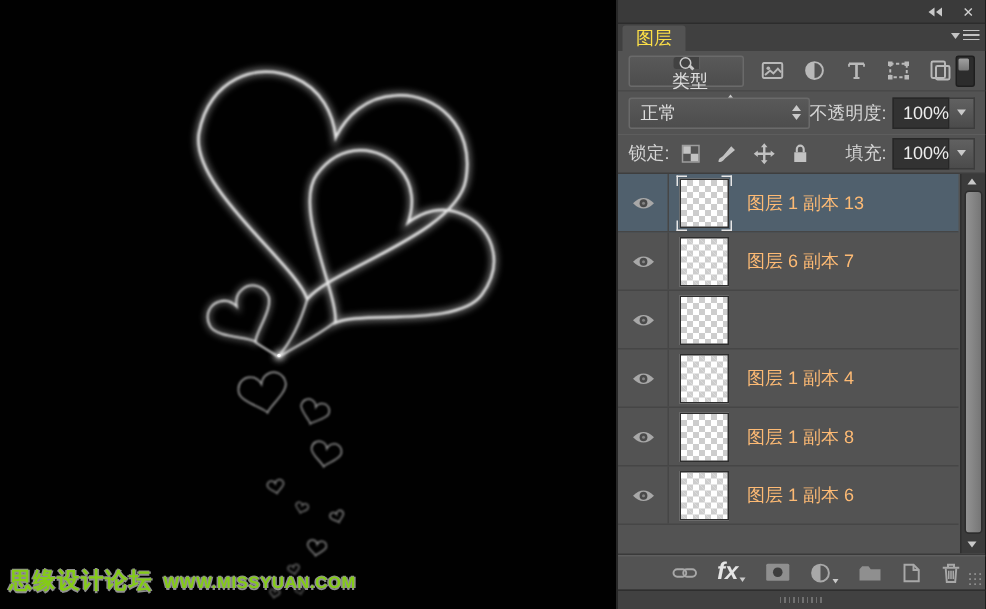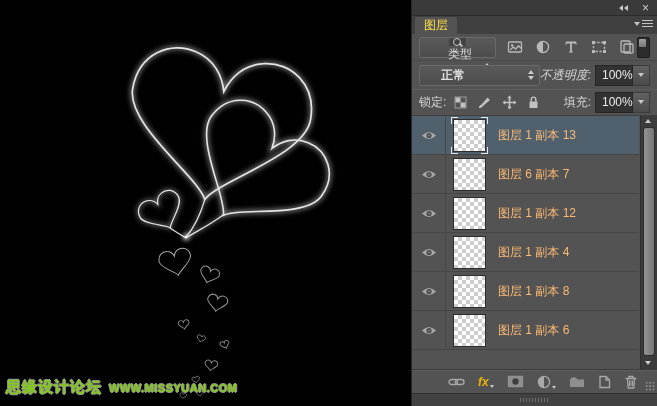--- a/index.html
+++ b/index.html
@@ -33,21 +33,21 @@
             border-top:4px solid #c4c4c4;}
   .menu-lines{width:11px;height:8px;
     background:repeating-linear-gradient(#c4c4c4 0 1px,transparent 1px 3px);}
   .p-row{display:flex;align-items:center;padding:0 7px;box-sizing:border-box;}
   .p-filter{height:27px;border-bottom:1px solid #494949;}
   .p-blend{height:28px;}
   .p-lock{height:27px;border-bottom:1px solid #3e3e3e;box-shadow:0 1px 0 #5d5d5d inset;}
   .combo{height:21px;border:1px solid #6a6a6a;border-radius:2px;box-sizing:border-box;
          background:linear-gradient(#595959,#4d4d4d);display:flex;align-items:center;color:#dedede;}
   .search-combo{width:77px;flex-direction:column;}
-  .blend-combo{width:130px;padding-left:21px;font-weight:bold;}
+  .blend-combo{width:130px;padding-left:7px;}
   .spin{margin-left:auto;display:flex;flex-direction:column;gap:2px;padding:0 5px;}
   .tri-up-s{width:0;height:0;border-left:3px solid transparent;border-right:3px solid transparent;
             border-bottom:4px solid #c9c9c9;}
   .tri-down-s{width:0;height:0;border-left:3px solid transparent;border-right:3px solid transparent;
               border-top:4px solid #c9c9c9;}
   .mag-box{width:17px;height:100%;background:#424242;border-right:1px solid #5e5e5e;
            display:flex;align-items:center;justify-content:center;border-radius:2px 0 0 2px;}
   .mag{width:6px;height:6px;border:1.5px solid #c9c9c9;border-radius:50%;position:relative;}
   .mag::after{content:"";position:absolute;width:4px;height:1.5px;background:#c9c9c9;
               transform:rotate(45deg);right:-3px;bottom:-1px;}
@@ -90,21 +90,21 @@
       border-left:1px solid #2f2f2f;box-sizing:border-box;}
   .sb-up{position:absolute;top:3px;left:4px;}
   .sb-down{position:absolute;bottom:4px;left:4px;}
   .sb-thumb{position:absolute;left:2px;right:2px;top:11px;bottom:13px;border-radius:3px;
             background:linear-gradient(90deg,#939393,#767676);border:1px solid #2d2d2d;}
   
   .p-bottombar{height:23px;border-top:1px solid #3a3a3a;box-shadow:0 1px 0 #5f5f5f inset;
                display:flex;align-items:center;gap:13px;padding-left:36px;position:relative;}
   .p-bottombar svg{display:block;}
   .fx-group{display:flex;align-items:flex-end;gap:1px;}
-  .fx-label{font-style:italic;font-weight:bold;color:#eab308;font-size:12px;line-height:12px;}
+  .fx-label{font-style:italic;font-weight:bold;color:#e5e5e5;font-size:16px;line-height:12px;}
   .adj-group{display:flex;align-items:flex-end;gap:1px;}
   .grip{position:absolute;right:2px;bottom:2px;width:10px;height:10px;
         background:radial-gradient(#8e8e8e 26%,transparent 30%);background-size:3.4px 3.4px;}
   .p-strip{height:12px;background:#414141;border-top:1px solid #2e2e2e;
            display:flex;align-items:center;justify-content:center;}
   .strip-grip{width:30px;height:4px;
            background:repeating-linear-gradient(90deg,#707070 0 1px,transparent 1px 3px);}
   .ic{stroke:#b9b9b9;fill:none;stroke-width:1.3;}
   .ic3{stroke:#a8a8a8;fill:none;stroke-width:1.3;}
 </style>
@@ -219,21 +219,21 @@
   </div>
 
   <div class="p-row p-blend">
     <div class="combo blend-combo">
       <span>正常</span>
       <span class="spin">
           <span class="tri-up-s"></span>
           <span class="tri-down-s"></span>
         </span>
     </div>
-    <span class="lbl" style="margin-left:auto;font-style:italic;">不透明度:</span>
+    <span class="lbl" style="margin-left:auto;">不透明度:</span>
     <div class="val-group" style="margin-left:4px;">
       <div class="val-box">100%</div>
       <div class="val-arrow">
           <span class="tri-down-s"></span>
         </div>
     </div>
   </div>
 
   <div class="p-row p-lock">
     <span class="lbl">锁定:</span>
@@ -297,21 +297,20 @@
       <div class="eye-cell">
         <svg width="16" height="11" viewBox="0 0 16 11">
           <path d="M1,5.5 Q8,-1.5 15,5.5 Q8,12.5 1,5.5 Z" fill="#a8a8a8"></path>
             <circle cx="8" cy="5.5" r="2.6" fill="#4a4a4a"></circle>
             <circle cx="8" cy="5.5" r="1" fill="#838383"></circle>
         </svg>
       </div>
       <div class="thumbwrap">
           <div class="checker"></div>
         </div>
-      <span class="layer-name">图层 1 副本 12</span>
     </div>
 
 
     <div class="layer-row">
       <div class="eye-cell">
         <svg width="16" height="11" viewBox="0 0 16 11">
           <path d="M1,5.5 Q8,-1.5 15,5.5 Q8,12.5 1,5.5 Z" fill="#a8a8a8"></path>
             <circle cx="8" cy="5.5" r="2.6" fill="#4a4a4a"></circle>
             <circle cx="8" cy="5.5" r="1" fill="#838383"></circle>
         </svg>

